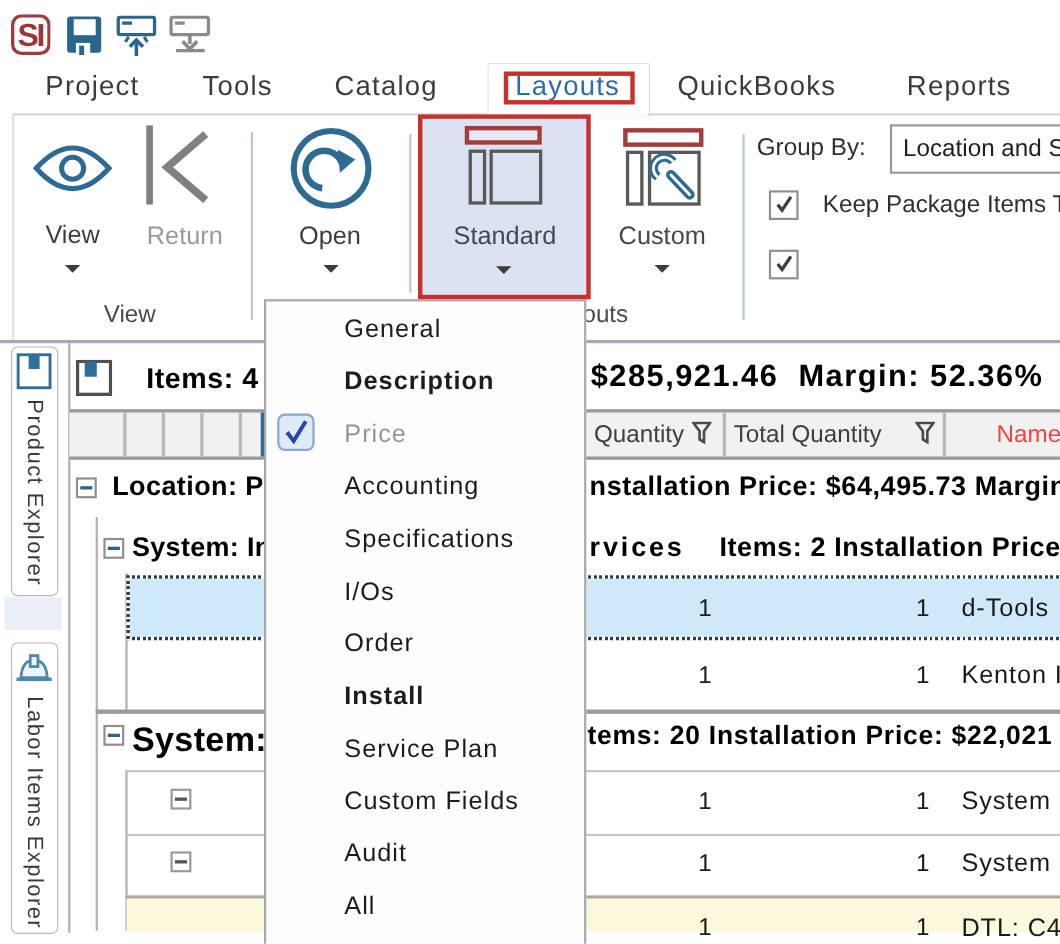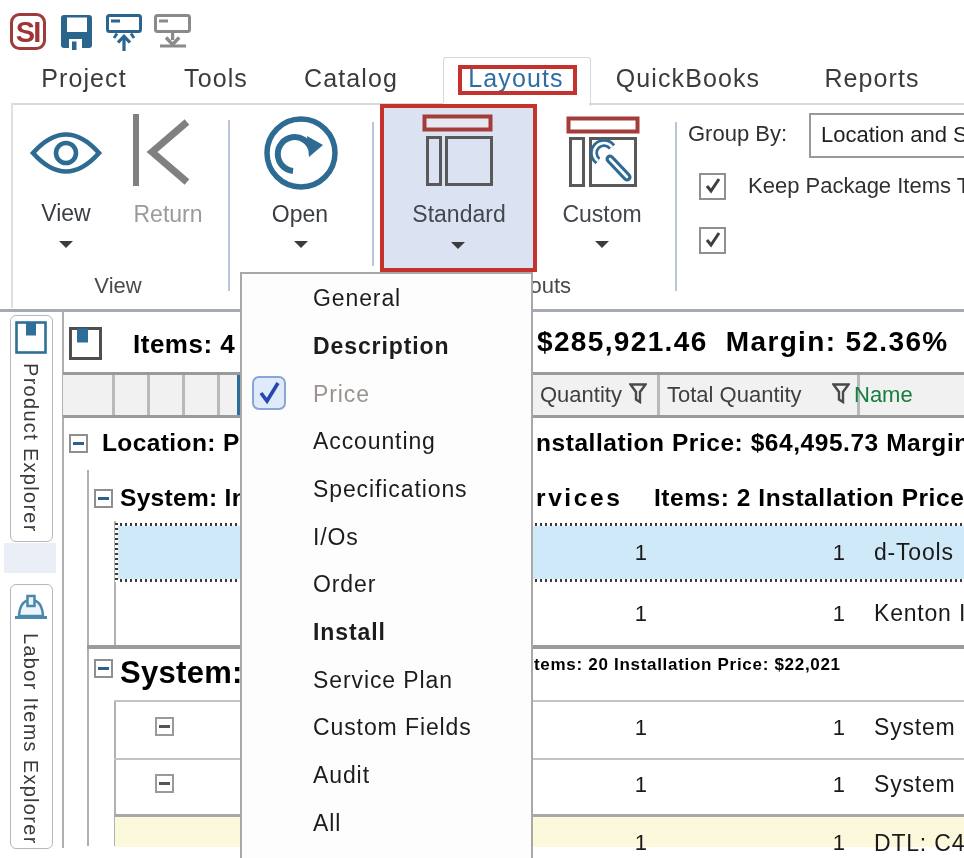--- a/index.html
+++ b/index.html
@@ -180,21 +180,21 @@
   <div class="ab" style="left:657px;top:375px;width:2.5px;height:40px;background:#b9b9b9;"></div>
   <div class="ab" style="left:857px;top:375px;width:2.5px;height:40px;background:#b9b9b9;"></div>
   <div class="t" style="left:540px;top:382px;font-size:22px;color:#3f3f3f;">Quantity</div>
   <svg class="ab" style="left:629px;top:383px" width="18" height="21" viewBox="0 0 18 21">
     <path d="M1.5,1.5 H16.5 L11,9 V19 L7,16.5 V9 Z" fill="#f1f1f1" stroke="#4a4a4a" stroke-width="2.4"></path>
   </svg>
   <div class="t" style="left:667px;top:382px;font-size:22px;color:#3f3f3f;">Total Quantity</div>
   <svg class="ab" style="left:832px;top:383px" width="18" height="21" viewBox="0 0 18 21">
     <path d="M1.5,1.5 H16.5 L11,9 V19 L7,16.5 V9 Z" fill="#f1f1f1" stroke="#4a4a4a" stroke-width="2.4"></path>
   </svg>
-  <div class="t" style="left:854px;top:382px;font-size:22px;color:#15803d;">Name</div>
+  <div class="t" style="left:906px;top:382px;font-size:22px;color:#ef4444;">Name</div>
 
   <div class="ab" style="left:69px;top:434px;width:19px;height:19px;border:2px solid #8f8f8f;background:#fff;box-sizing:border-box;"></div>
   <div class="ab" style="left:73px;top:442px;width:11px;height:2.5px;background:#2e5f8f;"></div>
   <div class="t b" style="left:102px;top:429px;font-size:24.5px;letter-spacing:0.4px;color:#000;">Location: P</div>
   <div class="t b" style="left:536px;top:429px;font-size:24.5px;letter-spacing:0.55px;color:#000;">nstallation Price: $64,495.73 Margin</div>
 
   <div class="ab" style="left:87px;top:470px;width:2px;height:376px;background:#b1b1b1;"></div>
 
   <div class="ab" style="left:94px;top:489px;width:19px;height:19px;border:2px solid #8f8f8f;background:#fff;box-sizing:border-box;"></div>
   <div class="ab" style="left:98px;top:497px;width:11px;height:2.5px;background:#2e5f8f;"></div>
@@ -214,21 +214,21 @@
 
   <div class="t" style="right:317px;top:601px;font-size:22px;color:#1a1a1a;">1</div>
   <div class="t" style="right:119px;top:601px;font-size:22px;color:#1a1a1a;">1</div>
   <div class="t" style="left:874px;top:600px;font-size:23px;letter-spacing:0.8px;color:#1a1a1a;">Kenton&nbsp;I</div>
 
   <div class="ab" style="left:87px;top:645px;width:877px;height:3.5px;background:#9b9b9b;"></div>
 
   <div class="ab" style="left:94px;top:659px;width:19px;height:19px;border:2px solid #8f8f8f;background:#fff;box-sizing:border-box;"></div>
   <div class="ab" style="left:98px;top:667px;width:11px;height:2.5px;background:#2e5f8f;"></div>
   <div class="t b" style="left:120px;top:655px;font-size:31px;letter-spacing:0.3px;color:#000;">System: S</div>
-  <div class="t b" style="left:534px;top:655px;font-size:17px;letter-spacing:0.7px;color:#000;">tems: 20 Installation Price: $22,021</div>
+  <div class="t b" style="left:534px;top:655px;font-size:24px;letter-spacing:0.7px;color:#000;">tems: 20 Installation Price: $22,021</div>
 
   <div class="ab" style="left:114px;top:701px;width:2px;height:145px;background:#b1b1b1;"></div>
   <div class="ab" style="left:114px;top:700px;width:850px;height:1.5px;background:#c4c4c4;"></div>
 
   <div class="ab" style="left:155px;top:717px;width:19px;height:19px;border:2px solid #9a9a9a;background:#fff;box-sizing:border-box;"></div>
   <div class="ab" style="left:159px;top:725px;width:11px;height:2.5px;background:#555;"></div>
   <div class="t" style="right:317px;top:715px;font-size:22px;color:#1a1a1a;">1</div>
   <div class="t" style="right:119px;top:715px;font-size:22px;color:#1a1a1a;">1</div>
   <div class="t" style="left:874px;top:714px;font-size:23px;letter-spacing:0.8px;color:#1a1a1a;">System</div>
   <div class="ab" style="left:114px;top:758px;width:850px;height:1.5px;background:#c4c4c4;"></div>

